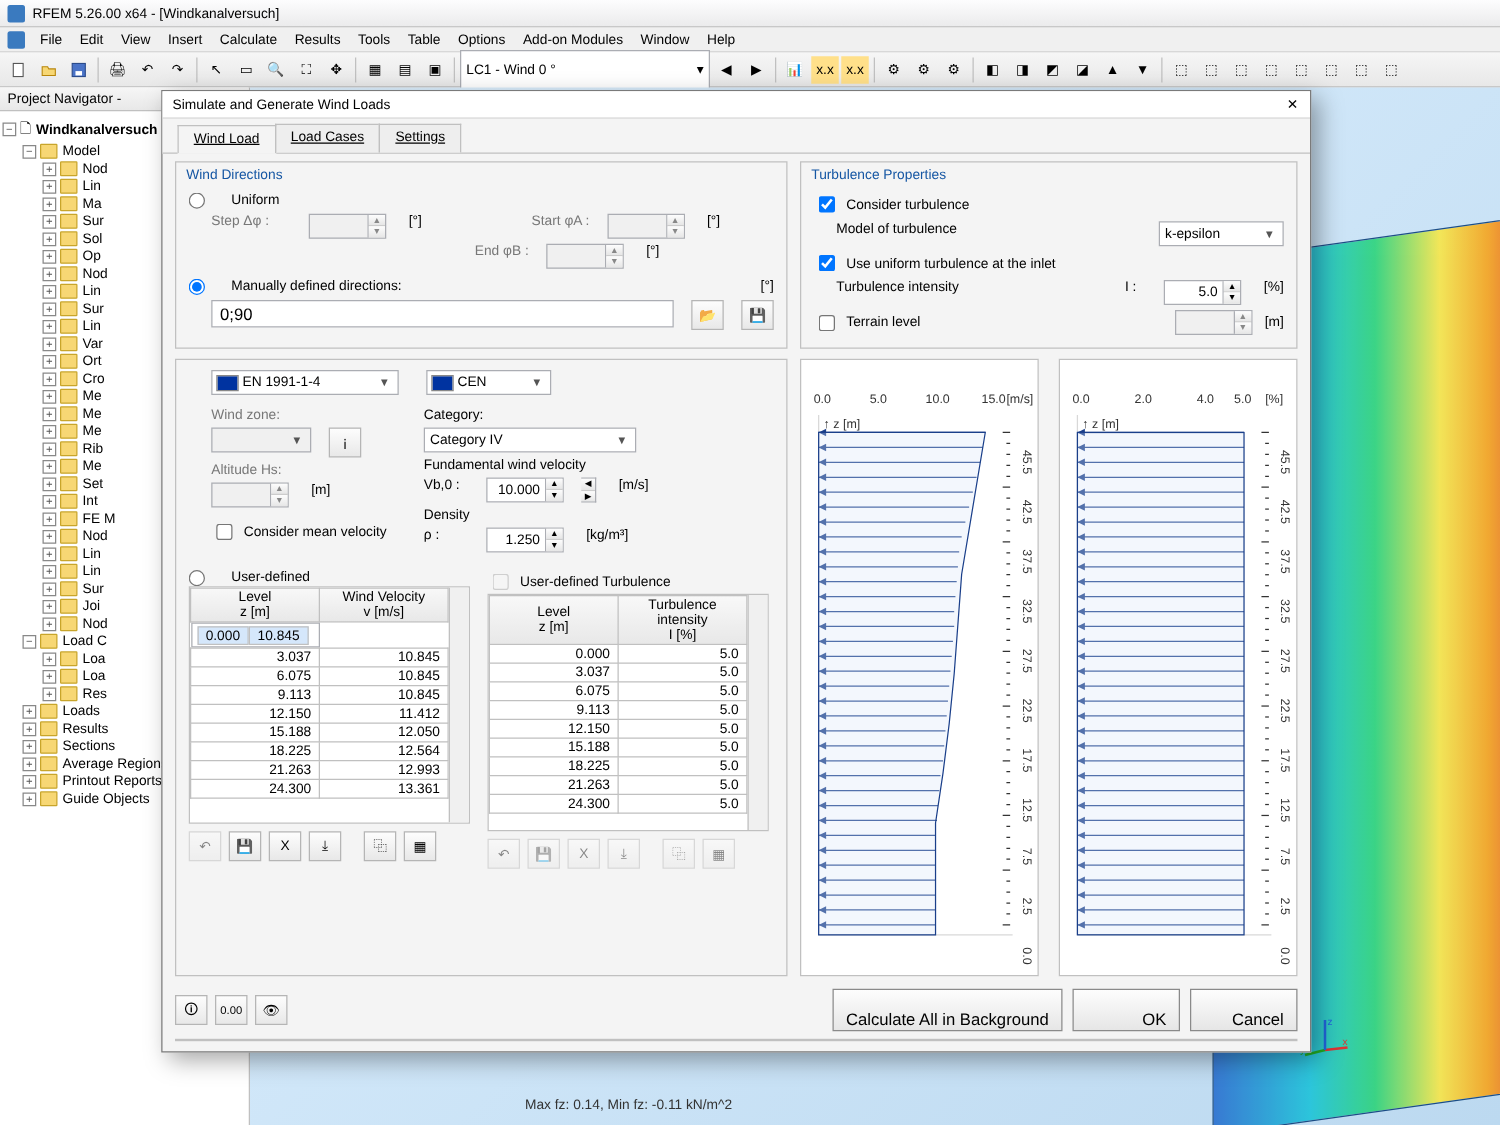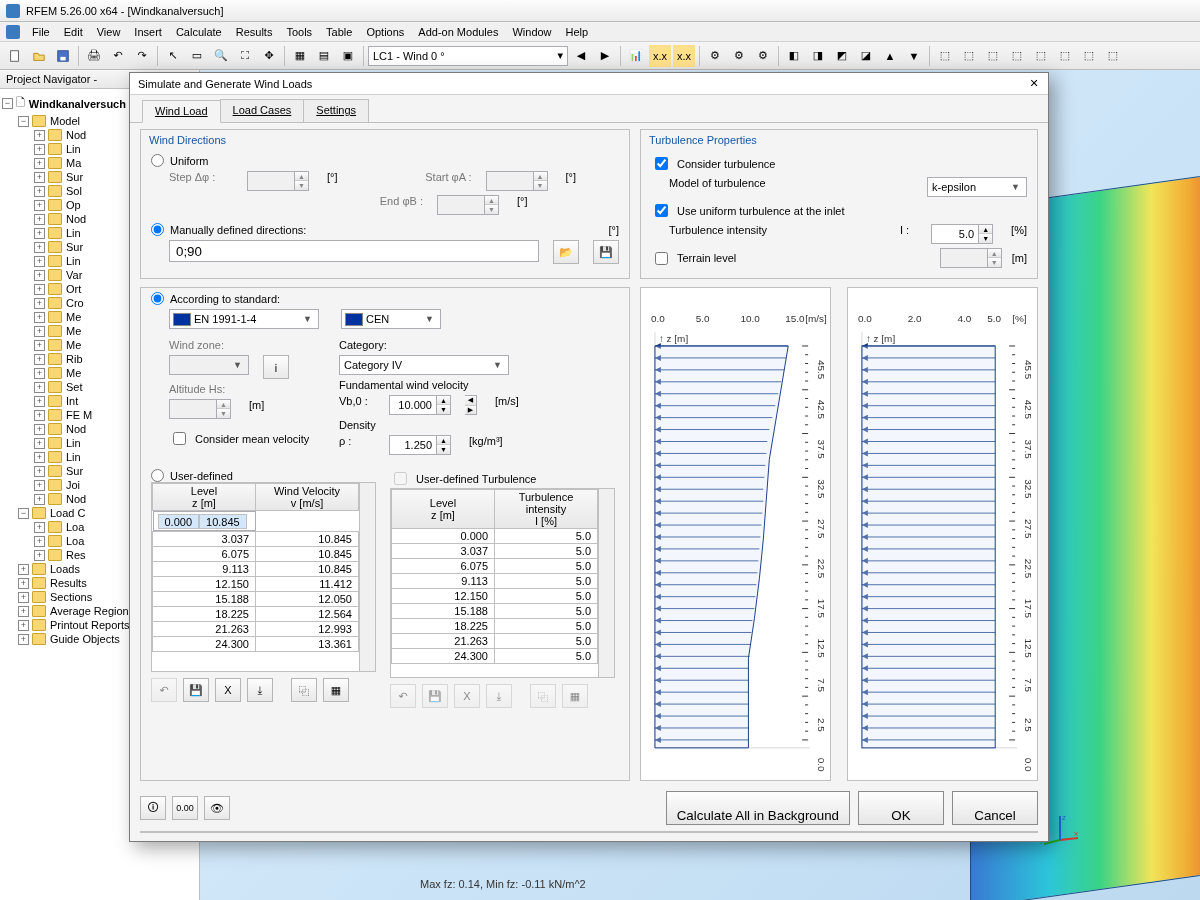--- a/index.html
+++ b/index.html
@@ -4,21 +4,21 @@
 <style>
   * { box-sizing: border-box; }
   body { margin:0; font-family: "Segoe UI", Tahoma, sans-serif; font-size:11px; background:#f0f0f0; color:#000; overflow:hidden; }
   .titlebar { background:linear-gradient(#fdfdfe,#ebebec); height:22px; display:flex; align-items:center; padding:0 6px; border-bottom:1px solid #bcbcbc; }
   .titlebar .app-icon { width:14px; height:14px; background:#3a7abf; border-radius:2px; margin-right:6px; }
   .menubar { height:20px; background:#f0f0f0; display:flex; align-items:center; padding:0 6px; gap:2px; border-bottom:1px solid #d0d0d0;}
   .menubar span { padding:2px 6px; }
   .toolbar { height:28px; background:linear-gradient(#f6f6f6,#e8e8e8); border-bottom:1px solid #bcbcbc; display:flex; align-items:center; padding:0 4px; gap:2px; }
   .toolbar .tbtn { width:22px; height:22px; border:1px solid transparent; display:flex;align-items:center;justify-content:center; }
   .toolbar .sep { width:1px; height:20px; background:#c0c0c0; margin:0 2px; }
-  .toolbar .combo { height:20px; border:1px solid #abadb3; background:#fff; display:flex; align-items:center; padding:0 4px; min-width:200px;text-align:right; }
+  .toolbar .combo { height:32px; border:1px solid #abadb3; background:#fff; display:flex; align-items:center; padding:0 4px; min-width:200px;text-align:right; }
   .toolbar .icon { width:14px;height:14px; }
 
   .row { display:flex; height:calc(100vh - 70px); }
   .nav { width:200px; background:#fff; border-right:1px solid #c0c0c0; overflow:auto; }
   .nav-header { background:linear-gradient(#f6f6f6,#e8e8e8); padding:3px 6px; border-bottom:1px solid #c0c0c0; font-weight:normal;}
   .tree { padding:4px 2px; }
   .tree-item { display:flex; align-items:center; padding:1px 0; white-space:nowrap; }
   .tree .ind1 { padding-left:16px; } .tree .ind2 { padding-left:32px; }
   .tree .exp { width:11px; height:11px; border:1px solid #888; margin-right:3px; display:flex;align-items:center;justify-content:center; font-size:9px; line-height:1; color:#555; background:#fff;}
   .tree .fld { width:14px; height:12px; background:#f7d774; border:1px solid #c8a52b; margin-right:4px; border-radius:1px; }
@@ -40,21 +40,21 @@
   .tab { padding:4px 12px 5px; border:1px solid #c0c0c0; border-bottom:none; background:#eee; margin-right:-1px;}
   .tab.active { background:#f4f4f4; position:relative; top:1px; border-bottom:1px solid #f4f4f4;}
   .dlg-body { flex:1; padding:6px 10px 4px; overflow:hidden; display:flex; gap:10px; }
   .col-left { width:490px; display:flex; flex-direction:column; gap:8px;}
   .col-right { flex:1; display:flex; flex-direction:column; gap:8px;}
 
   .group { border:1px solid #c0c0c0; background:#f4f4f4; }
   .group-title { color:#1556a3; padding:4px 8px 4px; font-size:11px;}
   .group-body { padding:4px 10px 10px; }
 
-  .radio { display:flex; align-items:center; gap:6px; }
+  .radio { display:flex; align-items:flex-start; gap:21px; }
   .radio input { margin:0; }
   .check { display:flex; align-items:center; gap:6px; }
 
   .num { display:inline-flex; align-items:center; border:1px solid #abadb3; background:#fff; height:20px;}
   .num.disabled { background:#f0f0f0; color:#888; }
   .num input { border:none; width:46px; text-align:right; padding:0 4px; height:18px; font:inherit; background:transparent; outline:none;}
   .num .spin { width:14px; display:flex; flex-direction:column; border-left:1px solid #abadb3;}
   .num .spin div { height:9px; font-size:7px; display:flex; align-items:center; justify-content:center; background:linear-gradient(#fdfdfd,#e6e6e6); border-bottom:1px solid #ccc;}
   .num .spin div:last-child { border-bottom:none;}
   .txtline { display:flex; align-items:flex-start; gap:14px; margin:4px 0;}
@@ -80,21 +80,21 @@
   .iconrow { display:flex; gap:6px; margin-top:6px;}
   .iconbtn { width:26px;height:24px; border:1px solid #b5b5b5; background:linear-gradient(#fdfdfd,#e8e8e8); display:flex;align-items:center;justify-content:center;}
   .iconbtn.dis { opacity:0.45; }
 
   .chart { flex:1; background:#fff; border:1px solid #c0c0c0; position:relative; overflow:hidden;}
   .chart + .chart { margin-left:8px;}
   .charts { display:flex; flex:1; gap:8px; }
 
   .dlg-footer { height:56px; border-top:0; padding:6px 10px 10px; display:flex; flex-direction:column; gap:6px;}
   .footer-top { display:flex; align-items:center;}
-  .btn { min-width:86px; height:22px; border:1px solid #8a8a8a; background:linear-gradient(#fdfdfd,#e6e6e6); padding:16px 10px;}
+  .btn { min-width:86px; height:22px; border:1px solid #8a8a8a; background:linear-gradient(#fdfdfd,#e6e6e6); padding:16px 10px;text-align:right;}
   .footer-top .left-icons { display:flex; gap:6px;}
   .footer-top .right-btns { margin-left:auto; display:flex; gap:8px;}
   .progress { height:16px; border:1px solid #c0c0c0; background:#fdfdfd; width:100%;}
 
   .chart svg { width:100%; height:100%; }
   .axis-lbl { font-size:10px; fill:#333; }
   .grid line { stroke:#d8d8d8; stroke-width:1;}
   .arrow line { stroke:#1a3f8a; stroke-width:1;}
   .arrow polygon { fill:#1a3f8a; }
   .profile { fill:#d8e4f7; stroke:#1a3f8a; stroke-width:1;}
@@ -468,24 +468,20 @@
           <div class="txtline" style="margin-left:18px">
             <input class="textinput" style="flex: 1 1 0%;" value="0;90">
             <div class="iconbtn">📂</div>
             <div class="iconbtn">💾</div>
           </div>
         </div>
       </div>
 
       <div class="group" style="flex:1;display:flex;flex-direction:column">
         <div class="group-body" style="flex:1;display:flex;flex-direction:column">
-          <div class="radio">
-              <input type="radio" checked="" style="">
-              <span>According to standard:</span>
-            </div>
           <div class="txtline" style="margin-left:18px">
             <div class="sel" style="width:150px">
                 <span class="flag"></span>
                 <span>EN 1991-1-4</span>
                 <span class="arr">▼</span>
               </div>
             <div class="sel" style="width:100px;margin-left:8px">
                 <span class="flag"></span>
                 <span>CEN</span>
                 <span class="arr">▼</span>

